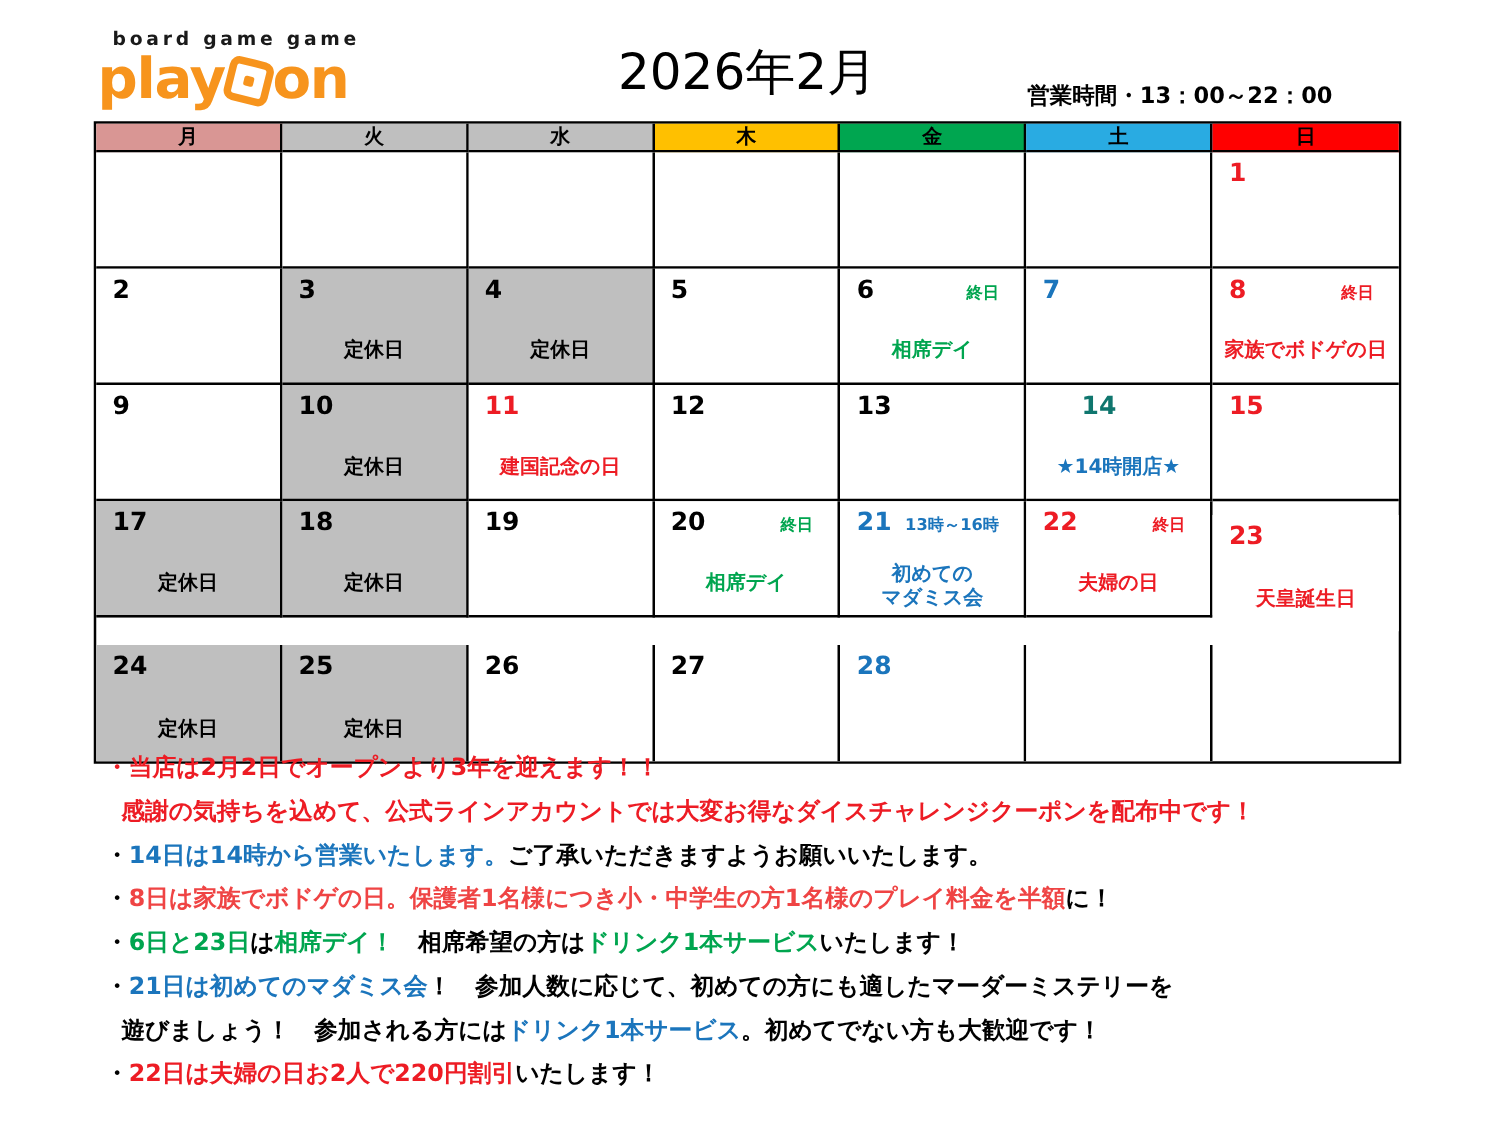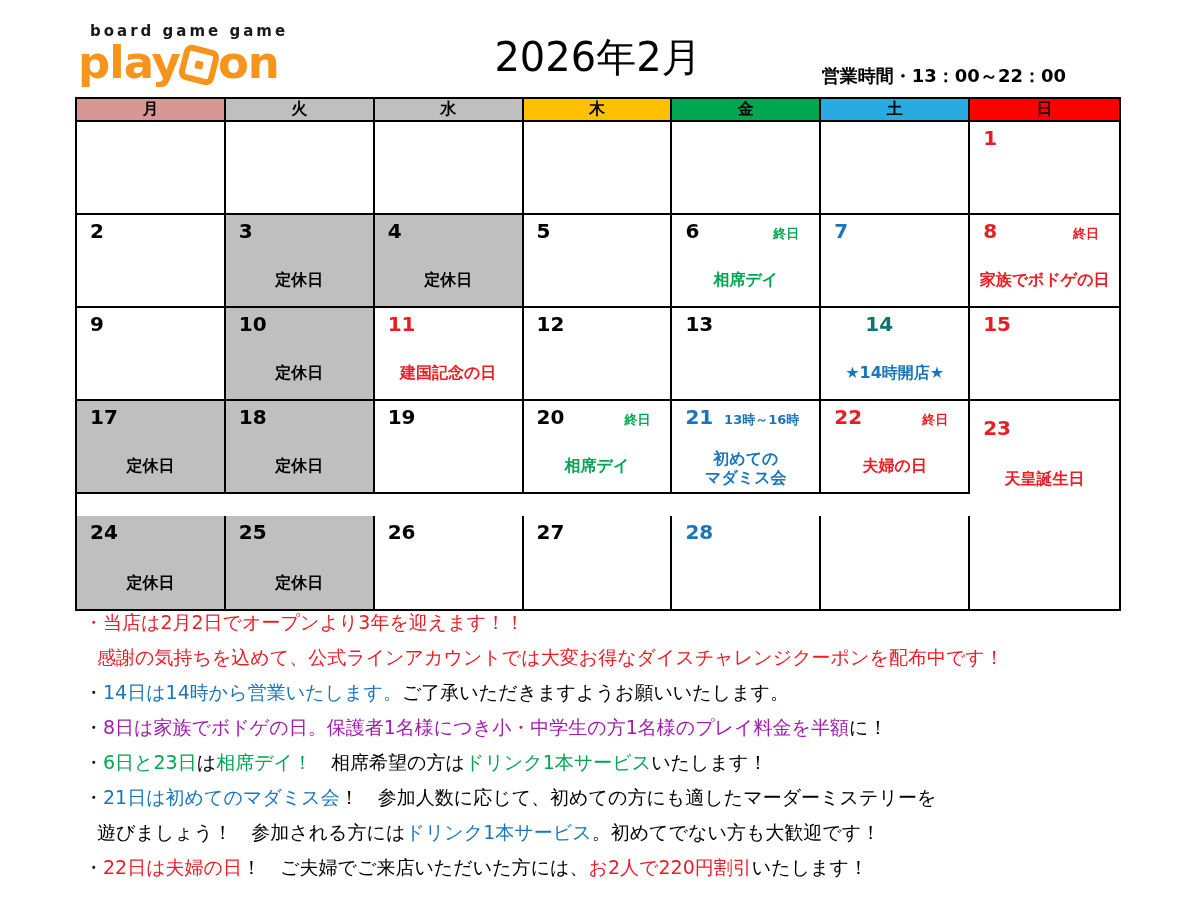--- a/index.html
+++ b/index.html
@@ -23,21 +23,21 @@
   .cell{height:93px;border-right:2px solid #000;border-bottom:2px solid #000;box-sizing:border-box;position:relative;background:#fff;}
   .cell:nth-child(7n){border-right:none;}
   .cell:nth-last-child(-n+7){border-bottom:none;margin-top:11px;}
   .cell.closed{background:#bfbfbf;}
   .date{position:absolute;top:4px;left:13px;font-size:20px;font-weight:700;}
   .time{position:absolute;top:10px;right:20px;font-size:13px;font-weight:700;}
   .event{position:absolute;left:0;right:0;bottom:17px;text-align:center;font-size:16px;font-weight:700;line-height:1.2;}
   .event.two-line{bottom:5px;}
   
   .notes{position:absolute;left:84px;top:601px;}
-  .note-line{height:35px;display:flex;align-items:flex-end;font-size:19px;font-weight:400;white-space:pre;}
+  .note-line{height:35px;display:flex;align-items:flex-start;font-size:19px;font-weight:700;white-space:pre;}
   .note-line.indent{padding-left:13px;}
 </style>
 </head>
 <body>
 
 <div class="logo">
   <div class="logo-sub">board game game</div>
   <div class="logo-main" style="color: rgb(247, 148, 29);">
     <span>play</span>
     <span class="die" style="border-color: rgb(247, 148, 29);">
@@ -200,18 +200,18 @@
         <span class="date" style="color: rgb(27, 117, 188);">28</span>
       </div>
       <div class="cell"></div>
     </div>
 </div>
 
 <div class="notes" id="notes">
     <div class="note-line"><span style="color: rgb(237, 28, 36);">・当店は2月2日でオープンより3年を迎えます！！</span></div>
     <div class="note-line indent"><span style="color: rgb(237, 28, 36);">感謝の気持ちを込めて、公式ラインアカウントでは大変お得なダイスチャレンジクーポンを配布中です！</span></div>
     <div class="note-line"><span style="color: rgb(0, 0, 0);">・</span><span style="color: rgb(27, 117, 188);">14日は14時から営業いたします。</span><span style="color: rgb(0, 0, 0);">ご了承いただきますようお願いいたします。</span></div>
-    <div class="note-line"><span style="color: rgb(0, 0, 0);">・</span><span style="color: #a21caf;">8日は家族でボドゲの日。保護者1名様につき小・中学生の方1名様のプレイ料金を半額</span><span style="color: rgb(0, 0, 0);">に！</span></div>
+    <div class="note-line"><span style="color: rgb(0, 0, 0);">・</span><span style="color: #ef4444;">8日は家族でボドゲの日。保護者1名様につき小・中学生の方1名様のプレイ料金を半額</span><span style="color: rgb(0, 0, 0);">に！</span></div>
     <div class="note-line"><span style="color: rgb(0, 0, 0);">・</span><span style="color: rgb(0, 165, 79);">6日と23日</span><span style="color: rgb(0, 0, 0);">は</span><span style="color: rgb(0, 165, 79);">相席デイ！</span><span style="color: rgb(0, 0, 0);">　相席希望の方は</span><span style="color: rgb(0, 165, 79);">ドリンク1本サービス</span><span style="color: rgb(0, 0, 0);">いたします！</span></div>
     <div class="note-line"><span style="color: rgb(0, 0, 0);">・</span><span style="color: rgb(27, 117, 188);">21日は初めてのマダミス会</span><span style="color: rgb(0, 0, 0);">！　参加人数に応じて、初めての方にも適したマーダーミステリーを</span></div>
     <div class="note-line indent"><span style="color: rgb(0, 0, 0);">遊びましょう！　参加される方には</span><span style="color: rgb(27, 117, 188);">ドリンク1本サービス</span><span style="color: rgb(0, 0, 0);">。初めてでない方も大歓迎です！</span></div>
-    <div class="note-line"><span style="color: rgb(0, 0, 0);">・</span><span style="color: rgb(237, 28, 36);">22日は夫婦の日</span><span style="color: rgb(0, 0, 0);">！　ご夫婦でご来店いただいた方には、</span><span style="color: rgb(237, 28, 36);">お2人で220円割引</span><span style="color: rgb(0, 0, 0);">いたします！</span></div>
+    <div class="note-line"><span style="color: rgb(0, 0, 0);">・</span><span style="color: rgb(237, 28, 36);">22日は夫婦の日</span><span style="color: rgb(237, 28, 36);">お2人で220円割引</span><span style="color: rgb(0, 0, 0);">いたします！</span></div>
   </div>
 
 </body></html>

